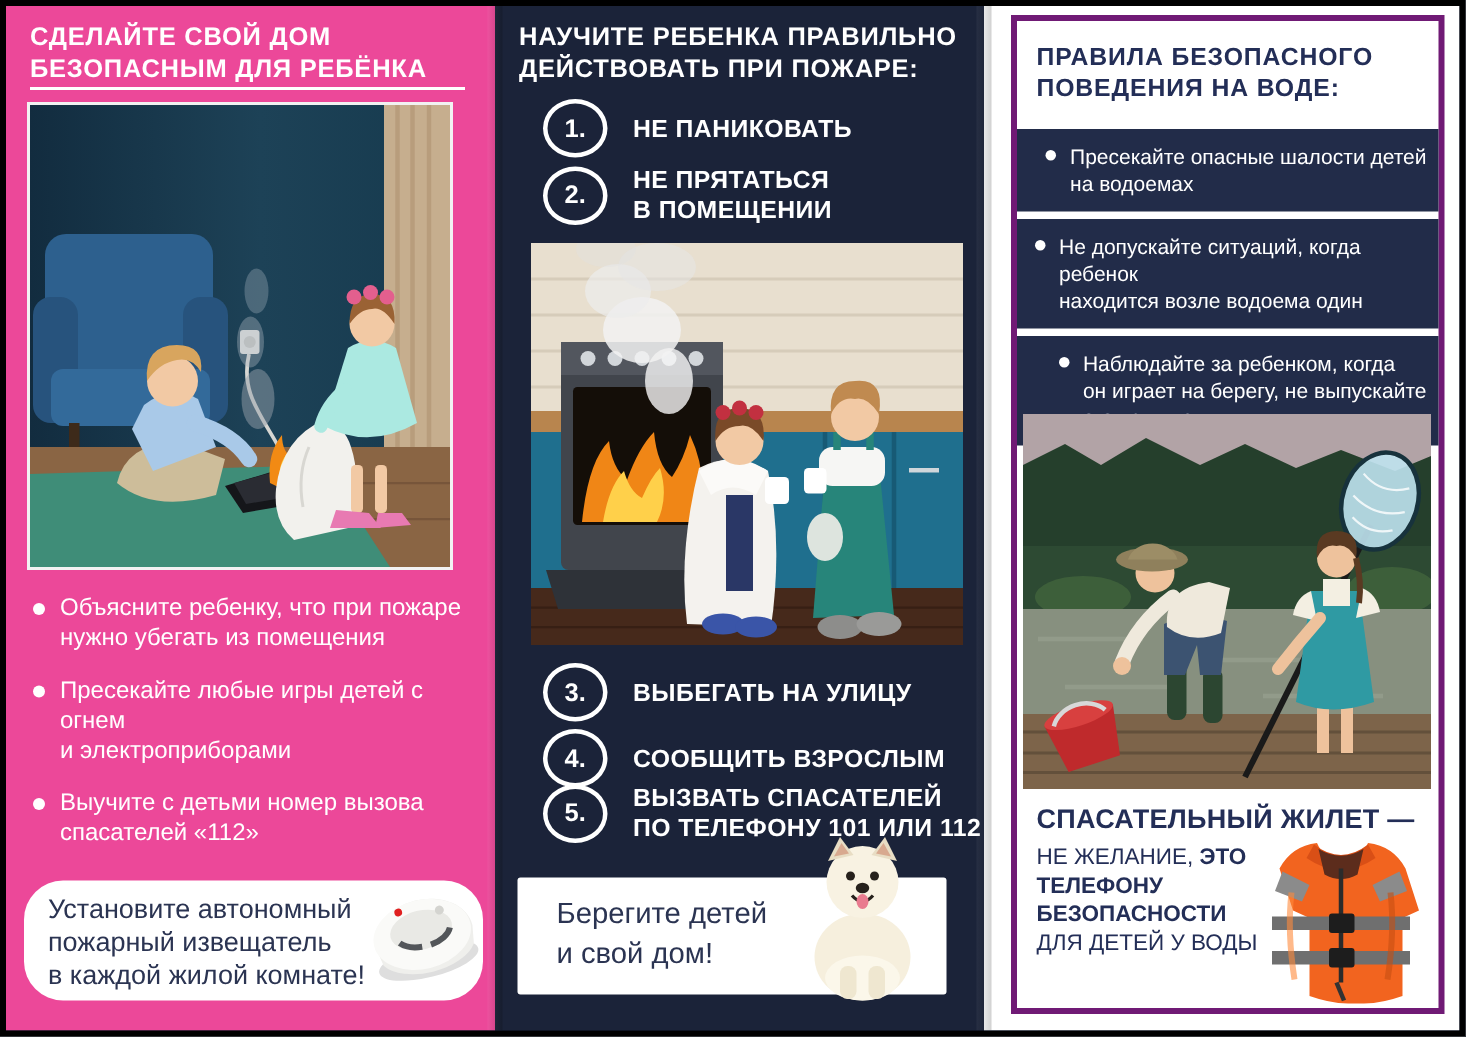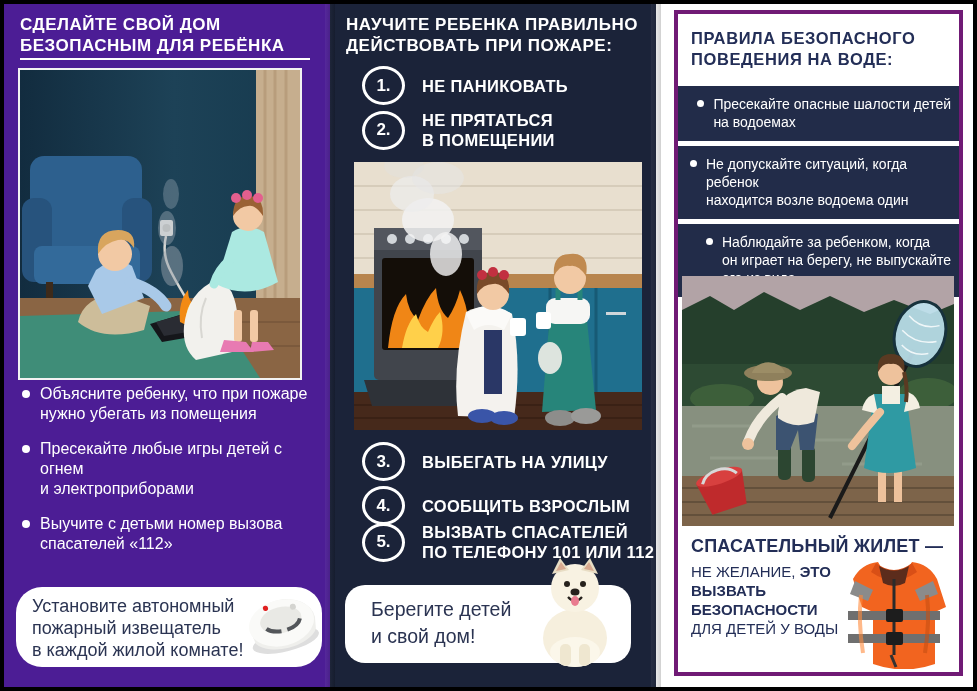--- a/index.html
+++ b/index.html
@@ -1,19 +1,19 @@
 <!DOCTYPE html>
 <html><head>
 <meta charset="utf-8">
 <style>
   html,body{margin:0;padding:0;background:#555;}
   .page{position:relative;width:977px;height:691px;background:#000;box-sizing:border-box;padding:4px;font-family:"Liberation Sans",sans-serif;}
   .inner{position:relative;width:969px;height:683px;background:#1b2339;overflow:hidden;}
   .col{position:absolute;top:0;height:683px;}
-  .col-left{left:0;width:326px;background:#4c1d95;}
+  .col-left{left:0;width:326px;background:#ec4899;}
   .col-mid{left:326px;width:362px;background:#1b2339;}
   .col-right{left:652px;width:317px;background:#ffffff;}
   .fold{position:absolute;top:0;height:683px;width:10px;background:linear-gradient(90deg,rgba(255,255,255,.05),rgba(0,0,0,.18));pointer-events:none;}
 
   .white-title{position:absolute;color:#fff;font-weight:bold;font-size:17px;line-height:21px;letter-spacing:.5px;white-space:pre-line;}
   .underline{position:absolute;height:2px;background:#fff;}
 
   .photo-frame{position:absolute;border:2px solid #f2f2f2;overflow:hidden;background:#10202c;}
   .photo-plain{position:absolute;overflow:hidden;}
   .photo-frame svg,.photo-plain svg{display:block;}
@@ -101,21 +101,21 @@
         <path d="M212 162 q16 -10 32 0 l14 50 q-32 18 -62 2z" fill="#abe9e1"></path>
         <path d="M210 190 q-12 10 -16 24" stroke="#abe9e1" stroke-width="9" fill="none" stroke-linecap="round"></path>
         <circle cx="228" cy="146" r="15" fill="#f2c9a4"></circle>
         <path d="M213 146 q0 -20 15 -20 q16 0 15 20 q-8 -12 -15 -10 q-8 0 -15 10z" fill="#9a6234"></path>
         <circle cx="216" cy="128" r="5" fill="#e35f8e"></circle>
             <circle cx="227" cy="125" r="5" fill="#e35f8e"></circle>
             <circle cx="238" cy="128" r="5" fill="#e35f8e"></circle>
       </svg>
     </div>
 
-    <div class="bullet-list" style="left:18px;top:380px;width:296px;">
+    <div class="bullet-list" style="left:18px;top:392px;width:296px;">
       <div class="bullet-item">
         <span class="dot"></span>
         <span class="bullet-text">Объясните ребенку, что при пожаре
 нужно убегать из помещения</span>
       </div>
       <div class="bullet-item">
         <span class="dot"></span>
         <span class="bullet-text">Пресекайте любые игры детей с огнем
 и электроприборами</span>
       </div>
@@ -226,21 +226,21 @@
       <span class="step-label">СООБЩИТЬ ВЗРОСЛЫМ</span>
     </div>
     <div class="step-row" style="left:32px;top:518px;">
       <span class="step-circle">
             <span class="step-num">5.</span>
           </span>
       <span class="step-label">ВЫЗВАТЬ СПАСАТЕЛЕЙ
 ПО ТЕЛЕФОНУ 101 ИЛИ 112</span>
     </div>
 
-    <div class="callout" style="left:15px;top:581px;width:286px;height:78px;border-radius:20px;">
+    <div class="callout" style="left:15px;top:581px;width:286px;height:78px;border-radius:2px;">
       <div class="callout-text" style="left:26px;top:11px;font-size:19.5px;line-height:27px;">Берегите детей
 и свой дом!</div>
     </div>
     <svg class="abs" style="left:206px;top:552px;z-index:3;" width="78" height="112" viewBox="0 0 78 112">
       <ellipse cx="39" cy="82" rx="32" ry="29" fill="#f6efdd"></ellipse>
       <ellipse cx="39" cy="96" rx="25" ry="15" fill="#fbf7ea"></ellipse>
       <rect x="24" y="88" width="11" height="22" rx="5" fill="#efe7d0"></rect>
       <rect x="43" y="88" width="11" height="22" rx="5" fill="#efe7d0"></rect>
       <circle cx="39" cy="32" r="24" fill="#f8f2e2"></circle>
       <polygon points="16,18 24,2 33,14" fill="#e8ddc4"></polygon>
@@ -319,21 +319,21 @@
           <path d="M198 136 q-14 16 -28 34" stroke="#eec29c" stroke-width="8" fill="none" stroke-linecap="round"></path>
           <circle cx="209" cy="96" r="13" fill="#eec29c"></circle>
           <path d="M196 96 q-2 -18 13 -18 q16 0 13 18 q-6 -10 -13 -8 q-8 -2 -13 8z" fill="#5a3a22"></path>
           <path d="M222 96 q4 16 2 30" stroke="#5a3a22" stroke-width="4" fill="none"></path>
         </svg>
       </div>
 
       <div class="vest-note">
         <div class="vn-heading">СПАСАТЕЛЬНЫЙ ЖИЛЕТ —</div>
         <div class="vn-line"><span>НЕ ЖЕЛАНИЕ, </span><span class="vn-bold">ЭТО</span></div>
-        <div class="vn-line vn-bold">ВЫЗВАТЬ</div>
+        <div class="vn-line vn-bold">ТЕЛЕФОНУ</div>
         <div class="vn-line vn-bold">БЕЗОПАСНОСТИ</div>
         <div class="vn-line">ДЛЯ ДЕТЕЙ У ВОДЫ</div>
       </div>
 
       <svg class="abs" style="right:2px;bottom:3px;" width="126" height="118" viewBox="0 0 126 118">
         <path d="M22 28 q8 -15 25 -17 q4 10 17 10 q13 0 17 -10 q17 2 25 17 l9 28 -11 5 0 52 q-31 11 -62 0 l0 -52 -11 -5z" fill="#f2641f"></path>
         <path d="M45 12 q18 14 36 0 l5 9 q-23 16 -46 0z" fill="#d94f16"></path>
         <path d="M48 15 q15 9 30 0 l-4 17 q-11 6 -22 0z" fill="#5c2c1c"></path>
         <path d="M24 30 l18 9 -5 11 -18 -7z" fill="#8b8b8b"></path>
         <path d="M102 30 l-18 9 5 11 18 -7z" fill="#8b8b8b"></path>

